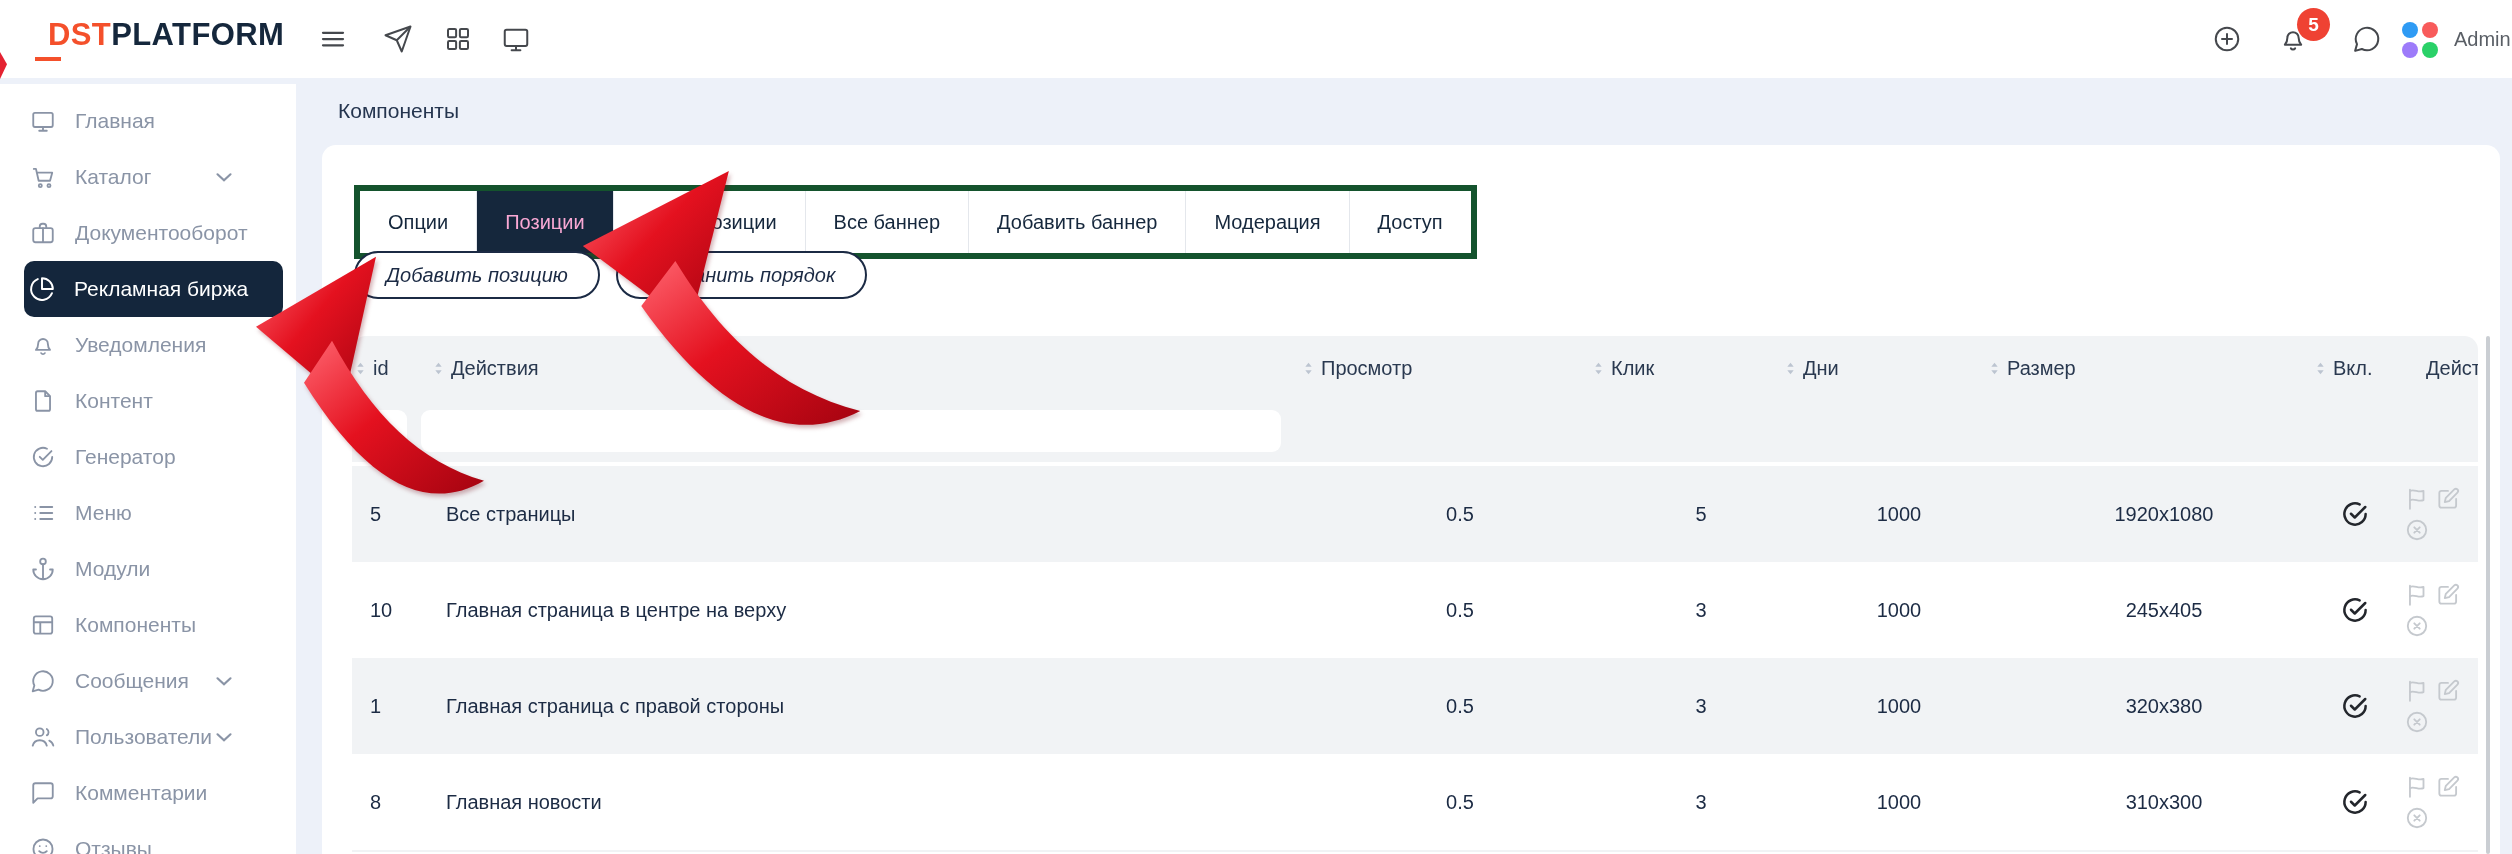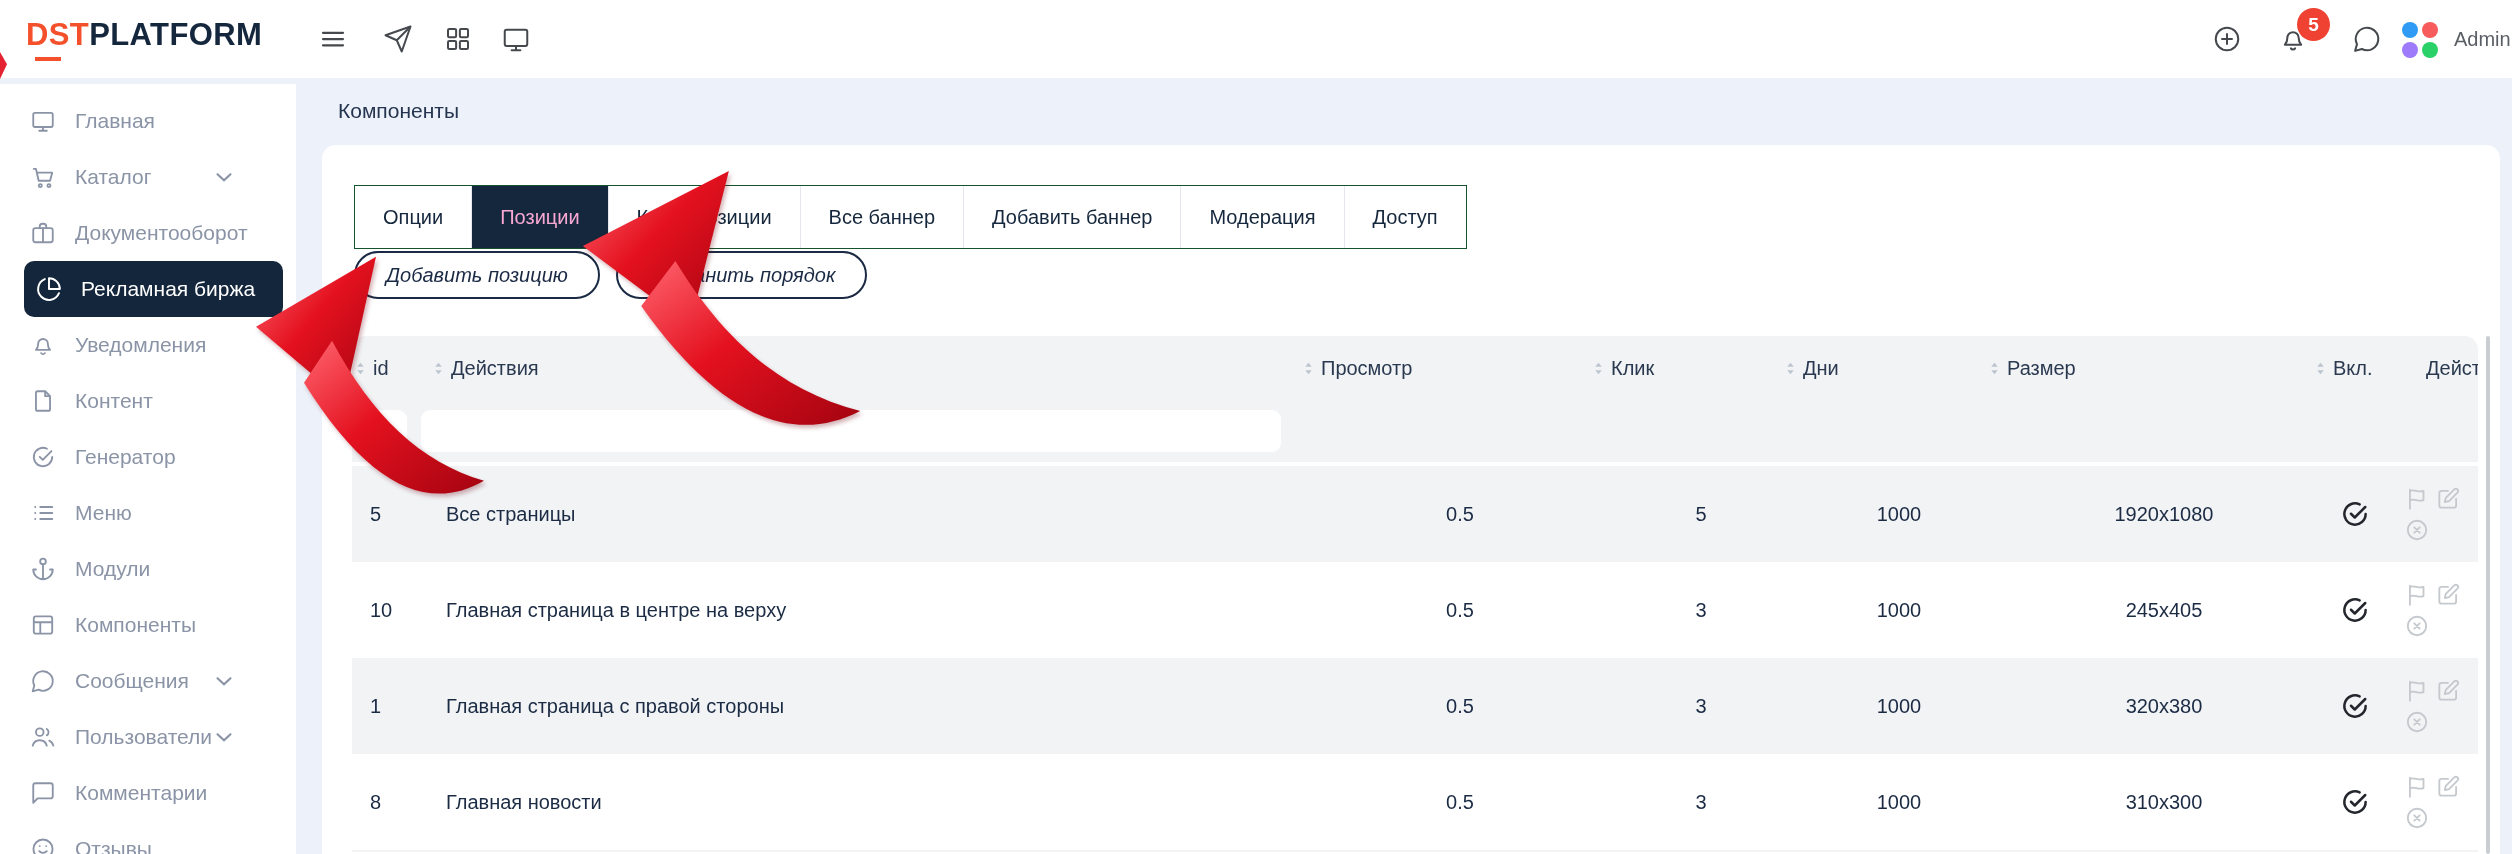--- a/index.html
+++ b/index.html
@@ -7,21 +7,21 @@
   body {
     position:relative; overflow:hidden;
     background:#edf1f9;
     font-family:"Liberation Sans","DejaVu Sans",sans-serif;
     color:#1c2b44;
   }
   svg.ic { display:block; }
 
   
   .topbar { position:absolute; left:0; top:0; width:2512px; height:78px; background:#fff; z-index:10; }
-  .logo { position:absolute; left:26px; top:17px; font-size:31px; font-weight:800; letter-spacing:.4px; white-space:nowrap; }
+  .logo { position:absolute; left:48px; top:17px; font-size:31px; font-weight:800; letter-spacing:.4px; white-space:nowrap; }
   .logo .orange { color:#f4502b; }
   .logo .navy { color:#15273c; }
   .logo-underline { position:absolute; left:35px; top:57px; width:26px; height:4px; background:#f4502b; }
   .tb-icon { position:absolute; top:24px; width:30px; height:30px; color:#45484d; cursor:pointer; }
   .i-menu   { left:318px; }
   .i-send   { left:383px; }
   .i-grid   { left:443px; }
   .i-screen { left:501px; }
   .i-plus   { left:2212px; }
   .i-bell   { left:2278px; }
@@ -35,30 +35,30 @@
   .av-3 { background:#9d7bfa; } .av-4 { background:#2ad168; }
   .admin { position:absolute; left:2454px; top:28px; font-size:20px; color:#5a5f66; white-space:nowrap; }
 
   
   .sidebar { position:absolute; left:0; top:84px; width:296px; height:776px; background:#fff; z-index:5; }
   .side-item { position:relative; height:56px; display:flex; align-items:center;
                padding-left:30px; color:#8a94a6; font-size:21px; cursor:pointer; }
   .side-item:first-child { margin-top:9px; }
   .side-item svg.ic { width:26px; height:26px; margin-right:19px; flex:0 0 auto; }
   .side-item .chev { position:absolute; right:40px; width:18px; height:18px; }
-  .side-item.active { background:#14263c; color:#fff; margin:0 13px 0 24px; border-radius:10px; padding-left:12px; }
+  .side-item.active { background:#14263c; color:#fff; margin:0 13px 0 24px; border-radius:10px; padding-left:5px; }
   .edge-artifact { position:absolute; left:0; top:52px; width:7px; height:27px; background:#e42231;
                    clip-path:polygon(0 0,100% 45%,0 100%); z-index:12; }
 
   
   .breadcrumb { position:absolute; left:338px; top:99px; font-size:21px; color:#25354f; }
   .card { position:absolute; left:322px; top:145px; width:2178px; height:709px;
           background:#fff; border-radius:14px 14px 0 0; }
 
-  .tabs { position:absolute; left:32px; top:40px; display:flex; border:1px solid #14532d; background:#fff; }
+  .tabs { position:absolute; left:32px; top:40px; display:flex; border:6px solid #14532d; background:#fff; }
   .tab { height:62px; display:flex; align-items:center; padding:0 28px; font-size:20px;
          color:#15273c; border-left:1px solid #e4e7ec; cursor:pointer; white-space:nowrap; }
   .tab:first-child { border-left:none; }
   .tab.active { background:#15273c; color:#f9a8d4; }
 
   .btn-row { position:absolute; left:32px; top:106px; display:flex; gap:16px; }
   .pill { height:48px; border:2px solid #1b2a44; border-radius:26px; background:#fff;
           display:flex; align-items:center; padding:0 30px; font-size:20px; color:#1b2a44;
           cursor:pointer; white-space:nowrap;font-style:italic; }
 

